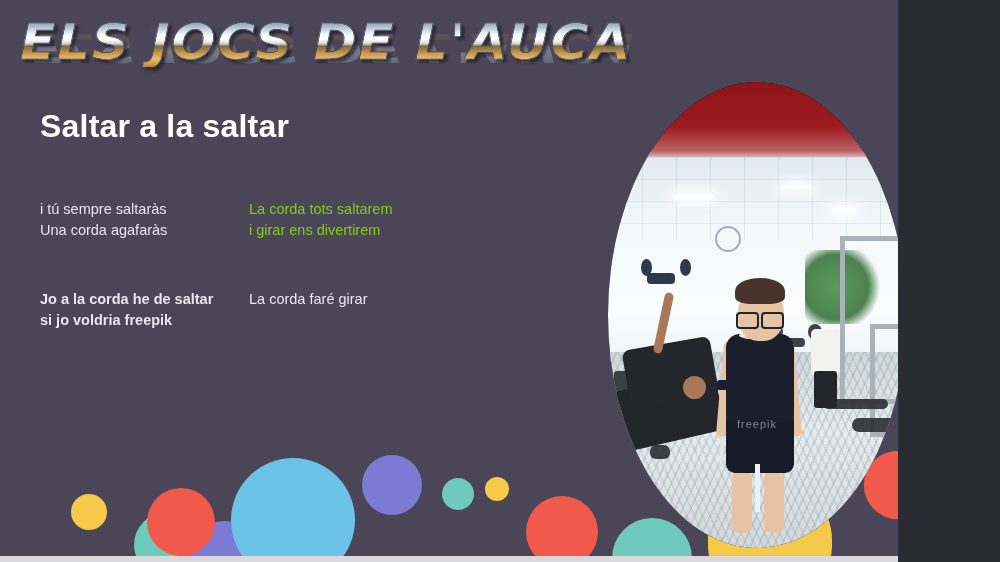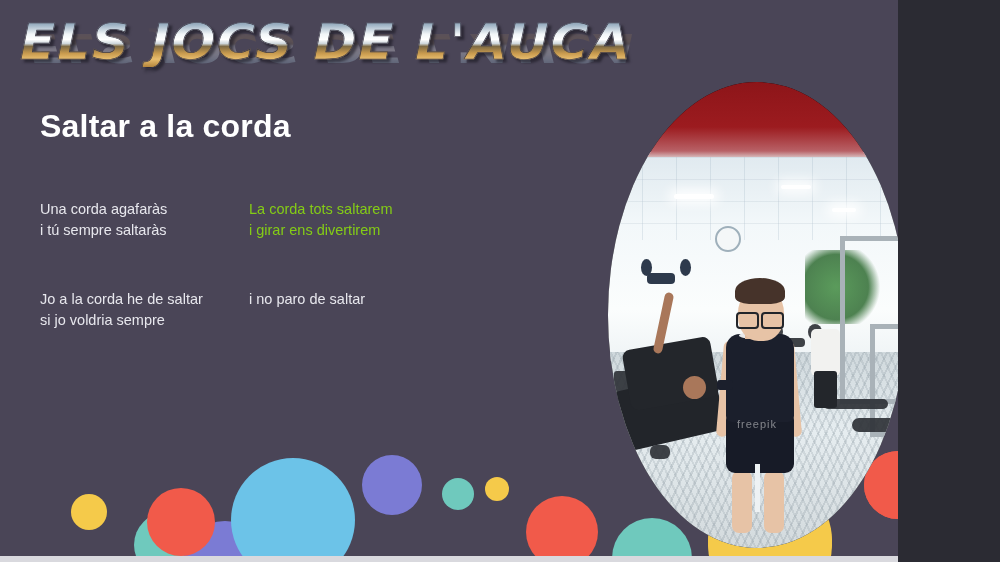--- a/index.html
+++ b/index.html
@@ -311,36 +311,36 @@
       <div class="circle" style="left: 708px; top: 478px; width: 124px; height: 124px; background: rgb(245, 202, 74);"></div>
       <div class="circle" style="left: 864px; top: 451px; width: 68px; height: 68px; background: rgb(241, 90, 74);"></div>
       <div class="circle" style="left: 928px; top: 422px; width: 116px; height: 116px; background: rgb(108, 195, 232);"></div>
     </div>
 
   <div id="wordart-block">
     <div id="wordart-reflection" class="wordart-text">ELS JOCS DE L'AUCA</div>
     <div id="wordart-main" class="wordart-text">ELS JOCS DE L'AUCA</div>
   </div>
 
-  <div id="slide-heading" style="color: rgb(255, 255, 255);">Saltar a la corda</div>
+  <div id="slide-heading" style="color: rgb(255, 255, 255);">Saltar a la saltar</div>
 
   <div id="verse-1" class="verse-block" style="color: rgb(231, 231, 237);">
+    <span class="verse-line">i tú sempre saltaràs</span>
     <span class="verse-line">Una corda agafaràs</span>
-    <span class="verse-line">i tú sempre saltaràs</span>
   </div>
   <div id="verse-2" class="verse-block" style="color: #84cc16;">
     <span class="verse-line">La corda tots saltarem</span>
     <span class="verse-line">i girar ens divertirem</span>
   </div>
-  <div id="verse-3" class="verse-block" style="color: rgb(231, 231, 237);">
+  <div id="verse-3" class="verse-block" style="color: rgb(231, 231, 237); font-weight: bold;">
     <span class="verse-line">Jo a la corda he de saltar</span>
-    <span class="verse-line">si jo voldria sempre</span>
+    <span class="verse-line">si jo voldria freepik</span>
   </div>
   <div id="verse-4" class="verse-block" style="color: rgb(231, 231, 237);">
-    <span class="verse-line">i no paro de saltar</span>
+    <span class="verse-line">La corda faré girar</span>
   </div>
 
   <div id="photo-oval">
     <div id="photo-inner">
       <div class="ph-wall"></div>
       <div class="ph-ceiling"></div>
       <div class="ph-ceiling-grid"></div>
       <div class="ph-lamp" style="left:22%;top:24%;width:40px;height:5px;"></div>
       <div class="ph-lamp" style="left:58%;top:22%;width:30px;height:4px;"></div>
       <div class="ph-lamp" style="left:75%;top:27%;width:24px;height:4px;"></div>

